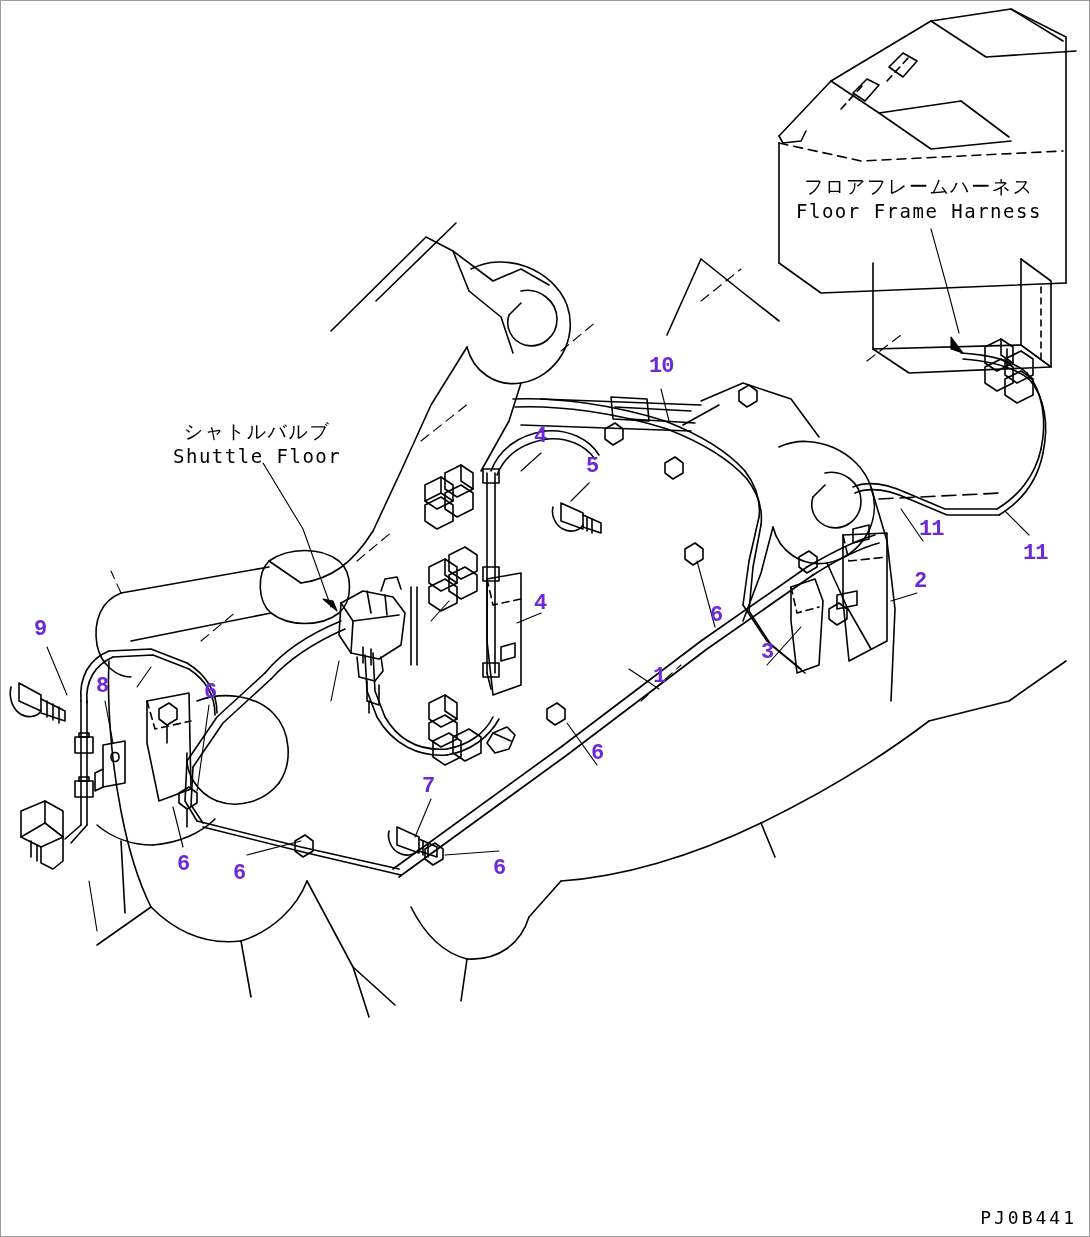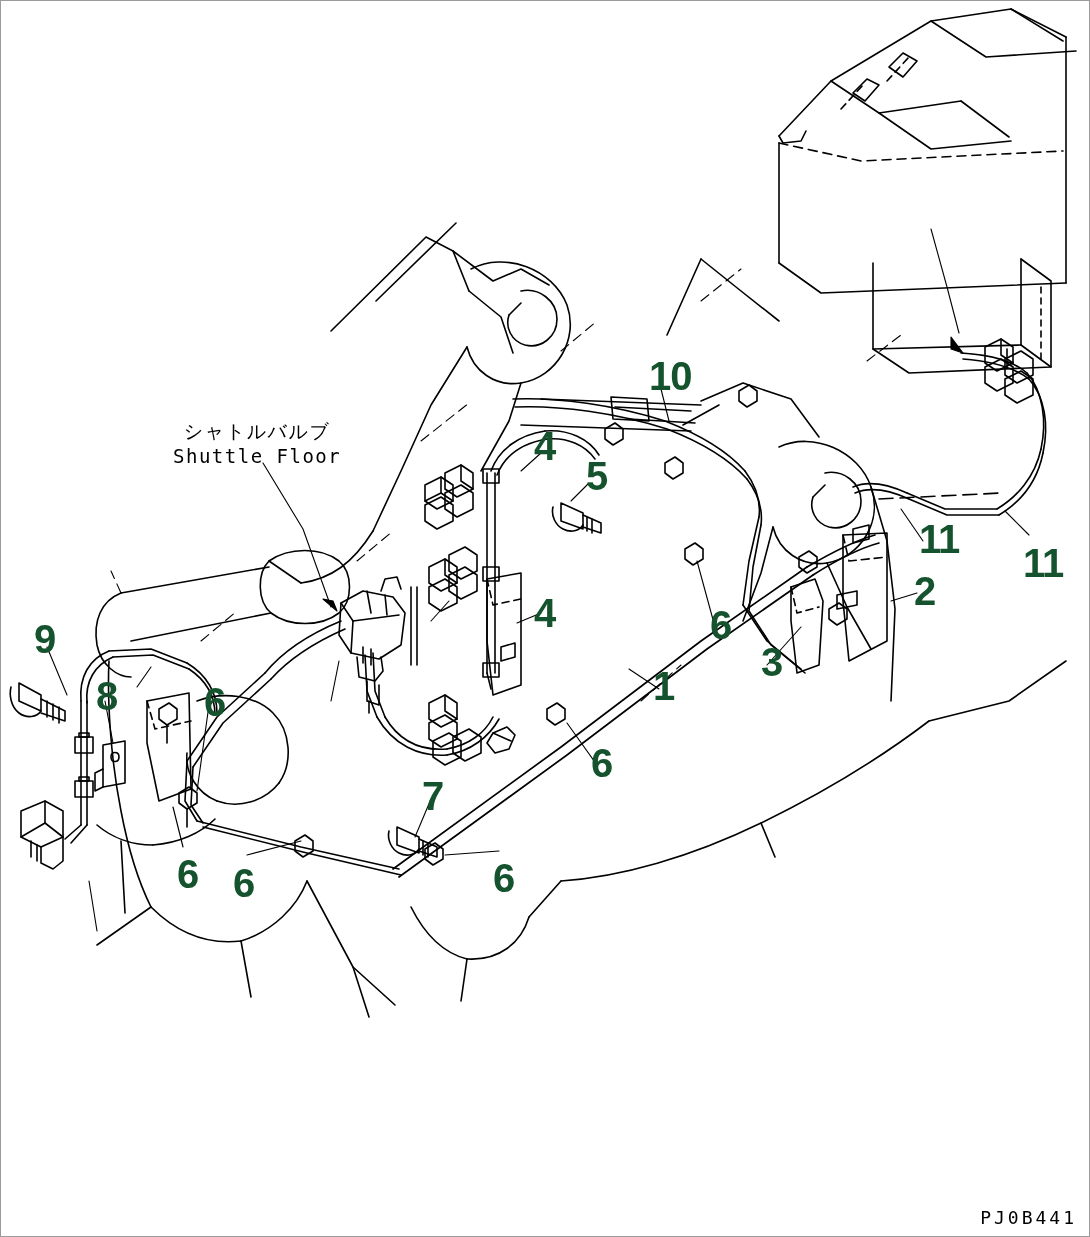--- a/index.html
+++ b/index.html
@@ -20,24 +20,24 @@
   }
   #drawing-svg {
     position: absolute;
     left: 0;
     top: 0;
     width: 1090px;
     height: 1237px;
   }
   .callout {
     position: absolute;
-    color: #14532d;
-    font-family: Liberation Sans, sans-serif;
+    color: #6d28d9;
+    font-family: Liberation Mono, monospace;
     font-weight: bold;
-    font-size: 40px;
+    font-size: 22px;
     line-height: 1;
     letter-spacing: -1px;
     white-space: nowrap;
     user-select: none;
   }
   .anno {
     position: absolute;
     color: #000000;
     white-space: nowrap;
     user-select: none;
@@ -447,20 +447,24 @@
         <path d="M430,620 L448,600"></path>
       </g>
     </g>
   </svg>
 
   <div class="anno" style="left:172px; top:418px;">
     <span class="jp">シャトルバルブ</span>
     <span class="en">Shuttle Floor</span>
   </div>
 
+  <div class="anno" style="left:795px; top:173px;">
+    <span class="jp">フロアフレームハーネス</span>
+    <span class="en">Floor Frame Harness</span>
+  </div>
 
   <div class="callout" style="left:648px; top:355px;">10</div>
   <div class="callout" style="left:533px; top:425px;">4</div>
   <div class="callout" style="left:585px; top:455px;">5</div>
   <div class="callout" style="left:533px; top:592px;">4</div>
   <div class="callout" style="left:918px; top:518px;">11</div>
   <div class="callout" style="left:1022px; top:542px;">11</div>
   <div class="callout" style="left:913px; top:570px;">2</div>
   <div class="callout" style="left:709px; top:604px;">6</div>
   <div class="callout" style="left:760px; top:641px;">3</div>

